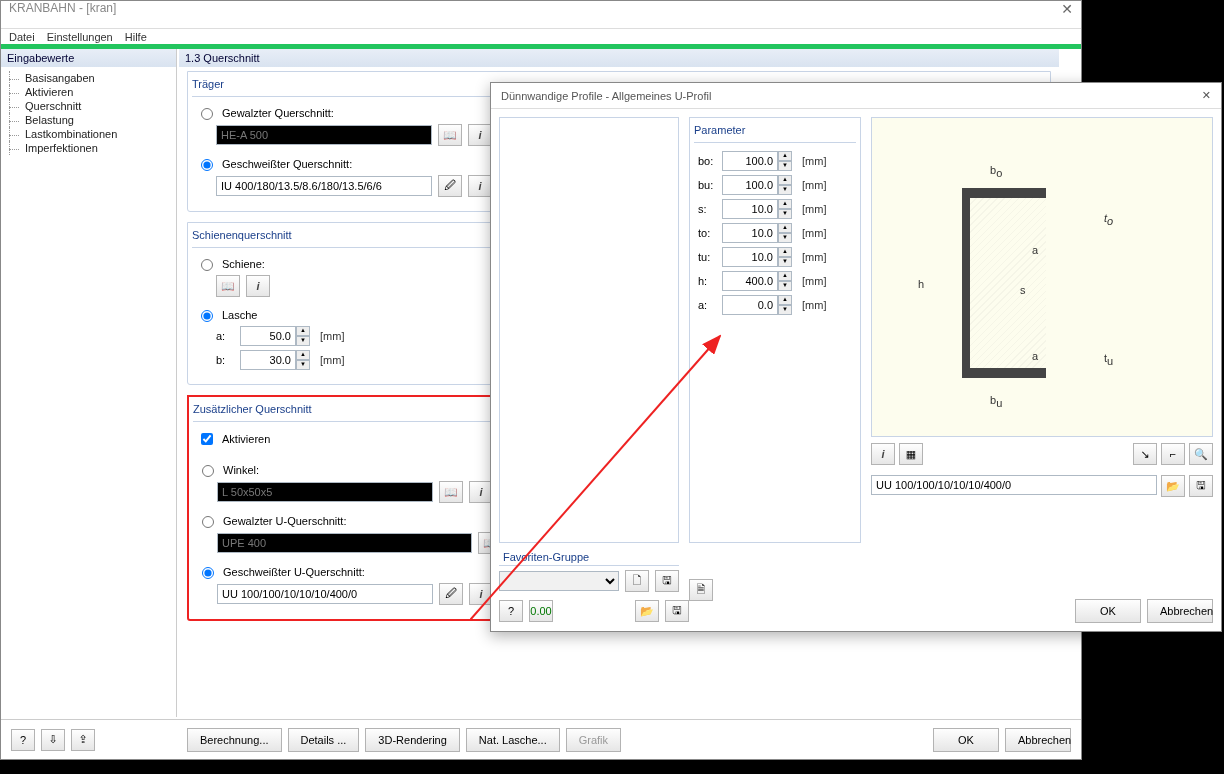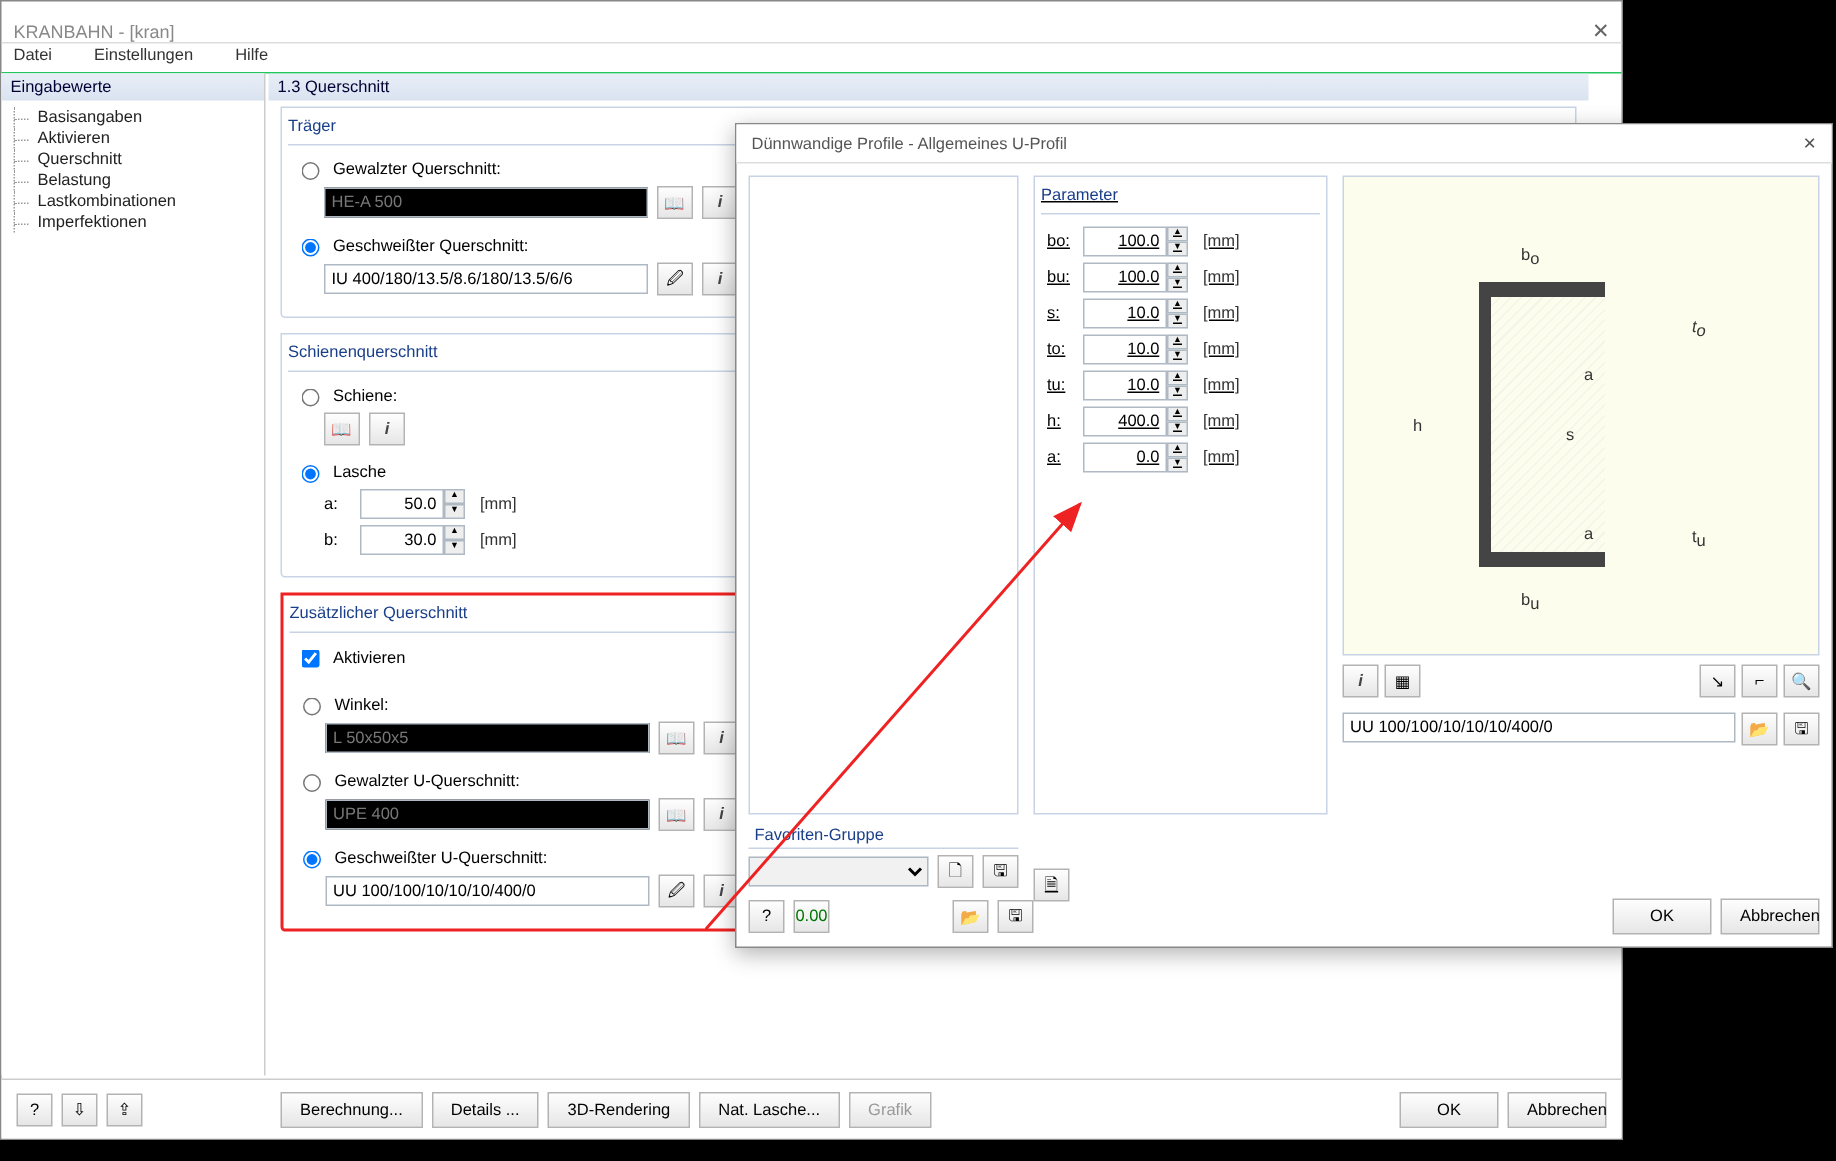--- a/index.html
+++ b/index.html
@@ -1,21 +1,21 @@
 <!DOCTYPE html>
 <html><head>
 <meta charset="utf-8">
 <style>
 * { box-sizing: border-box; font-family: "Segoe UI", Tahoma, sans-serif; font-size: 11px; }
 body { margin: 0; background: #000; width: 1224px; height: 774px; position: relative; }
 .window { position: absolute; top: 0; left: 0; width: 1082px; height: 760px; background: #fff; border: 1px solid #888; }
-.titlebar { height: 28px; display: flex; align-items: flex-end; padding: 0 8px; border-bottom: 1px solid #ddd; }
+.titlebar { height: 28px; display: flex; align-items: flex-start; padding: 0 8px; border-bottom: 1px solid #ddd; }
 .titlebar .title { color: #888; font-size: 12px; }
 .titlebar .x { margin-left: auto; color: #666; font-size: 14px; cursor: pointer; }
-.menubar { height: 20px; padding: 2px 8px; border-bottom: 1px solid #22c55e; display: flex; gap: 28px; color: #333; }
+.menubar { height: 20px; padding: 2px 8px; border-bottom: 5px solid #22c55e; display: flex; gap: 12px; color: #333; }
 .body { display: flex; height: calc(100% - 90px); }
 .nav { width: 176px; border-right: 1px solid #ccc; background: #fff; }
 .nav-header { background: linear-gradient(#e8eef7, #d9e3f0); padding: 3px 6px; color: #003; font-weight: normal; }
 .tree { padding: 4px 0 4px 14px; }
 .tree-item { padding: 1px 0 1px 10px; position: relative; color: #222; cursor: pointer; }
 .tree-item::before { content: ""; position: absolute; left: -6px; top: 0; bottom: 0; border-left: 1px dotted #999; }
 .tree-item::after { content: ""; position: absolute; left: -6px; top: 8px; width: 10px; border-top: 1px dotted #999; }
 .main { flex: 1; padding: 0 30px 0 10px; overflow: auto; }
 .section-title { background: linear-gradient(#e8eef7, #d9e3f0); padding: 3px 6px; margin: 0 -8px 4px -8px; color: #003; }
 .group { border: 1px solid #c8d4e6; border-radius: 0 0 3px 3px; padding: 6px 8px 10px 8px; margin-bottom: 10px; position: relative; }
@@ -39,21 +39,21 @@
 
 
 .dialog { position: absolute; top: 82px; left: 490px; width: 732px; height: 550px; background: #fff; border: 1px solid #888; box-shadow: 0 4px 14px rgba(0,0,0,.3); }
 .dialog .dlg-title { background: #fff; height: 26px; display: flex; align-items: center; padding: 0 10px; color: #555; border-bottom: 1px solid #ddd; }
 .dialog .dlg-title .x { margin-left: auto; cursor: pointer; }
 .dlg-body { display: flex; padding: 8px; gap: 10px; }
 .dlg-left { width: 180px; }
 .dlg-leftbox { height: 426px; border: 1px solid #c8d4e6; }
 .fav { margin-top: 6px; }
 .fav-legend { color: #1a3f8a; padding: 2px 4px; border-bottom: 1px solid #c8d4e6; }
-.dlg-mid { width: 196px; text-decoration: underline; }
+.dlg-mid { width: 172px; }
 .param-box { border: 1px solid #c8d4e6; padding: 6px 8px 10px 8px; height: 426px; }
 .param-box .group-legend { margin: -2px -4px 8px -4px; }
 .dlg-right { flex: 1; }
 .preview { height: 320px; border: 1px solid #c8d4e6; background: #fdfdee; position: relative; }
 .ushape { position: absolute; top: 70px; left: 90px; width: 84px; height: 190px; border-top: 10px solid #444; border-bottom: 10px solid #444; border-left: 8px solid #444; background: repeating-linear-gradient(135deg, transparent 0 4px, rgba(0,0,0,.03) 4px 5px); }
 .dim { position: absolute; font-size: 11px; color: #333; }
 .dim-bo { top: 46px; left: 118px; }
 .dim-h  { top: 160px; left: 46px; }
 .dim-s  { top: 166px; left: 148px; }
 .dim-a  { top: 126px; left: 160px; }
@@ -184,21 +184,21 @@
           <span class="btn-icon">
                 <span class="info">i</span>
               </span>
         </div>
         <div class="row" style="margin-top:10px">
           <input type="radio" class="radio" style="">
           <span>Gewalzter U-Querschnitt:</span>
         </div>
         <div class="row">
           <span style="width:14px"></span>
-          <input type="text" class="disabled" style="width: 216px;" value="UPE 400">
+          <input type="text" class="disabled" style="width: 255px;" value="UPE 400">
           <span class="btn-icon">📖</span>
           <span class="btn-icon">
                 <span class="info">i</span>
               </span>
         </div>
         <div class="row" style="margin-top:10px">
           <input type="radio" class="radio" checked="" style="">
           <span>Geschweißter U-Querschnitt:</span>
         </div>
         <div class="row">

